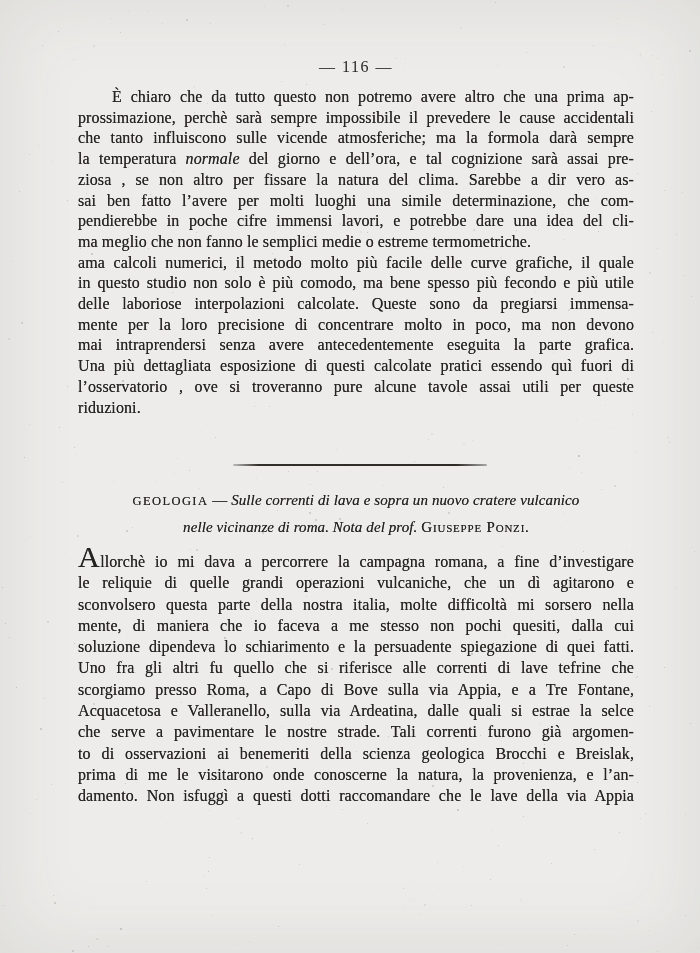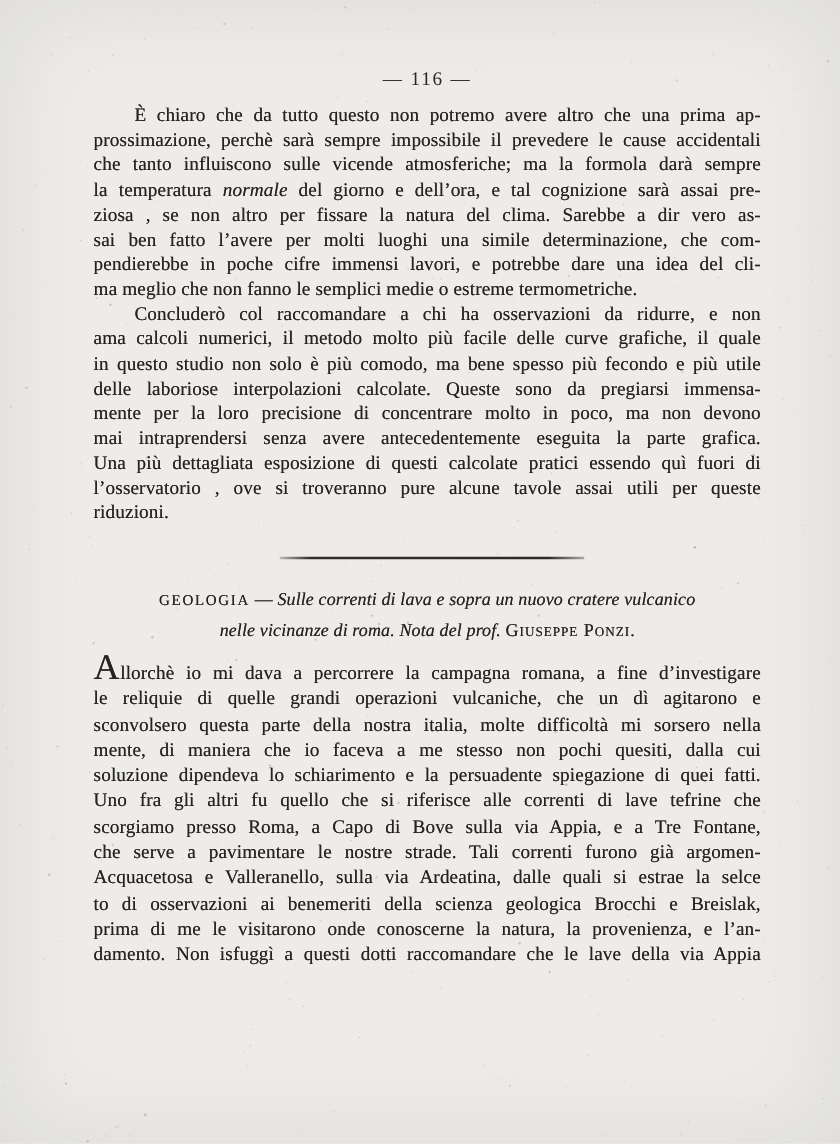--- a/index.html
+++ b/index.html
@@ -482,21 +482,20 @@
 
   <div class="textcol" id="block-main">
       <div class="line indent"><span class="seg">È chiaro che da tutto questo non potremo avere altro che una prima ap-</span></div>
       <div class="line"><span class="seg">prossimazione, perchè sarà sempre impossibile il prevedere le cause accidentali</span></div>
       <div class="line"><span class="seg">che tanto influiscono sulle vicende atmosferiche; ma la formola darà sempre</span></div>
       <div class="line"><span class="seg">la temperatura </span><span class="seg seg-i">normale</span><span class="seg"> del giorno e dell’ora, e tal cognizione sarà assai pre-</span></div>
       <div class="line"><span class="seg">ziosa , se non altro per fissare la natura del clima. Sarebbe a dir vero as-</span></div>
       <div class="line"><span class="seg">sai ben fatto l’avere per molti luoghi una simile determinazione, che com-</span></div>
       <div class="line"><span class="seg">pendierebbe in poche cifre immensi lavori, e potrebbe dare una idea del cli-</span></div>
       <div class="line last"><span class="seg">ma meglio che non fanno le semplici medie o estreme termometriche.</span></div>
-      <div class="line indent"><span class="seg">Concluderò col raccomandare a chi ha osservazioni da ridurre, e non</span></div>
       <div class="line"><span class="seg">ama calcoli numerici, il metodo molto più facile delle curve grafiche, il quale</span></div>
       <div class="line"><span class="seg">in questo studio non solo è più comodo, ma bene spesso più fecondo e più utile</span></div>
       <div class="line"><span class="seg">delle laboriose interpolazioni calcolate. Queste sono da pregiarsi immensa-</span></div>
       <div class="line"><span class="seg">mente per la loro precisione di concentrare molto in poco, ma non devono</span></div>
       <div class="line"><span class="seg">mai intraprendersi senza avere antecedentemente eseguita la parte grafica.</span></div>
       <div class="line"><span class="seg">Una più dettagliata esposizione di questi calcolate pratici essendo quì fuori di</span></div>
       <div class="line"><span class="seg">l’osservatorio , ove si troveranno pure alcune tavole assai utili per queste</span></div>
       <div class="line last"><span class="seg">riduzioni.</span></div>
     </div>
 
@@ -508,19 +507,19 @@
     </div>
 
   <div class="textcol" id="block-p3">
       <div class="line"><span class="seg seg-init">A</span><span class="seg">llorchè io mi dava a percorrere la campagna romana, a fine d’investigare</span></div>
       <div class="line"><span class="seg">le reliquie di quelle grandi operazioni vulcaniche, che un dì agitarono e</span></div>
       <div class="line"><span class="seg">sconvolsero questa parte della nostra italia, molte difficoltà mi sorsero nella</span></div>
       <div class="line"><span class="seg">mente, di maniera che io faceva a me stesso non pochi quesiti, dalla cui</span></div>
       <div class="line"><span class="seg">soluzione dipendeva lo schiarimento e la persuadente spiegazione di quei fatti.</span></div>
       <div class="line"><span class="seg">Uno fra gli altri fu quello che si riferisce alle correnti di lave tefrine che</span></div>
       <div class="line"><span class="seg">scorgiamo presso Roma, a Capo di Bove sulla via Appia, e a Tre Fontane,</span></div>
+      <div class="line"><span class="seg">Acquacetosa e Valleranello, sulla via Ardeatina, dalle quali si estrae la selce</span></div>
       <div class="line"><span class="seg">che serve a pavimentare le nostre strade. Tali correnti furono già argomen-</span></div>
-      <div class="line"><span class="seg">Acquacetosa e Valleranello, sulla via Ardeatina, dalle quali si estrae la selce</span></div>
       <div class="line"><span class="seg">to di osservazioni ai benemeriti della scienza geologica Brocchi e Breislak,</span></div>
       <div class="line"><span class="seg">prima di me le visitarono onde conoscerne la natura, la provenienza, e l’an-</span></div>
       <div class="line"><span class="seg">damento. Non isfuggì a questi dotti raccomandare che le lave della via Appia</span></div>
     </div>
 </div>
 
 </body></html>

